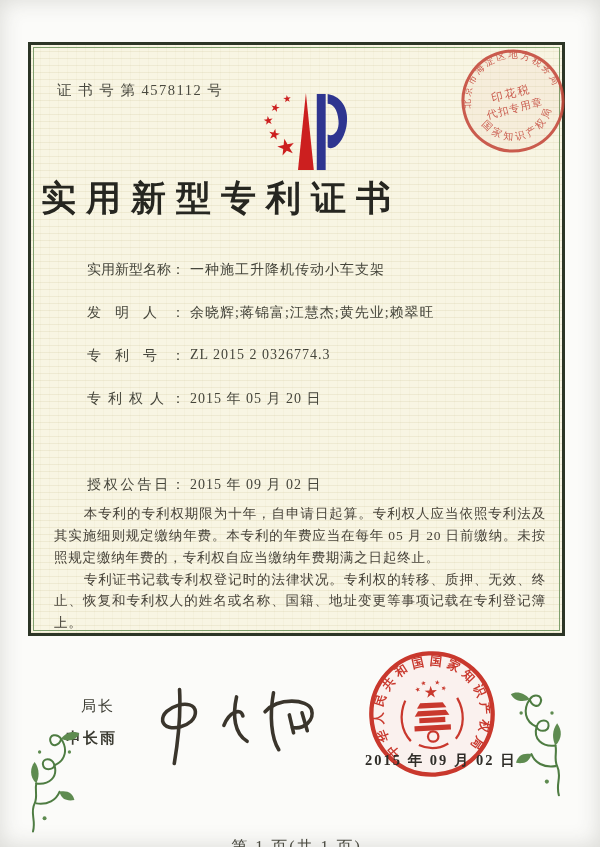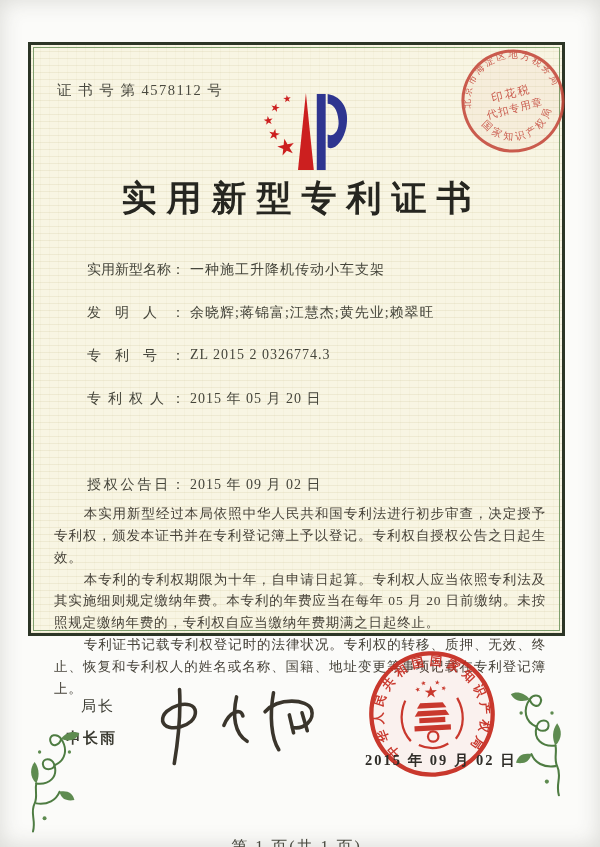--- a/index.html
+++ b/index.html
@@ -24,21 +24,21 @@
   .cert-no {
     position:absolute; left:26px; top:36px; font-size:14.5px; letter-spacing:1.5px;
     color:#4a4a40;
   }
   .revenue-stamp {
     position:absolute; left:426px; top:0px; width:112px; height:112px;
     transform:rotate(-14deg); opacity:0.88;
   }
   .sipo-logo { position:absolute; left:214px; top:46px; width:106px; height:84px; }
   .cert-title {
-    position:absolute; top:130px; left:0; width:100%; text-align:center;
+    position:absolute; top:130px; left:0; width:100%; text-align:left;
     font-size:35px; font-weight:bold; letter-spacing:10px; text-indent:10px;
     color:#262620;
   }
   .field-row { position:absolute; left:28px; font-size:14px; color:#45453b; white-space:nowrap;margin-left:28px; }
   .f-label {
     display:inline-block; width:7em; text-align:justify; text-align-last:justify;
     text-justify:inter-character; vertical-align:top;
   }
   .f-value { margin-left:5px; letter-spacing:1px; }
   .body-text { position:absolute; left:23px; top:458px; width:492px; }
@@ -116,21 +116,20 @@
       <span class="f-label">专利号：</span><span class="f-value">ZL 2015 2 0326774.3</span>
     </div>
     <div class="field-row" style="top:345px">
       <span class="f-label">专利权人：</span><span class="f-value">2015 年 05 月 20 日</span>
     </div>
     <div class="field-row" style="top:431px">
       <span class="f-label">授权公告日：</span><span class="f-value">2015 年 09 月 02 日</span>
     </div>
 
     <div class="body-text">
-      <p>本实用新型经过本局依照中华人民共和国专利法进行初步审查，决定授予专利权，颁发本证书并在专利登记簿上予以登记。专利权自授权公告之日起生效。</p>
       <p>本专利的专利权期限为十年，自申请日起算。专利权人应当依照专利法及其实施细则规定缴纳年费。本专利的年费应当在每年 05 月 20 日前缴纳。未按照规定缴纳年费的，专利权自应当缴纳年费期满之日起终止。</p>
       <p>专利证书记载专利权登记时的法律状况。专利权的转移、质押、无效、终止、恢复和专利权人的姓名或名称、国籍、地址变更等事项记载在专利登记簿上。</p>
     </div>
 
     <div class="director-title">局长</div>
     <div class="director-name">申长雨</div>
 
     <svg class="signature" viewBox="0 0 170 90">
       <g fill="none" stroke="#3a352c" stroke-width="3.4" stroke-linecap="round" stroke-linejoin="round">
         <path d="M16,40 C14,26 46,17 47,31 C48,45 19,52 16,40"></path>

